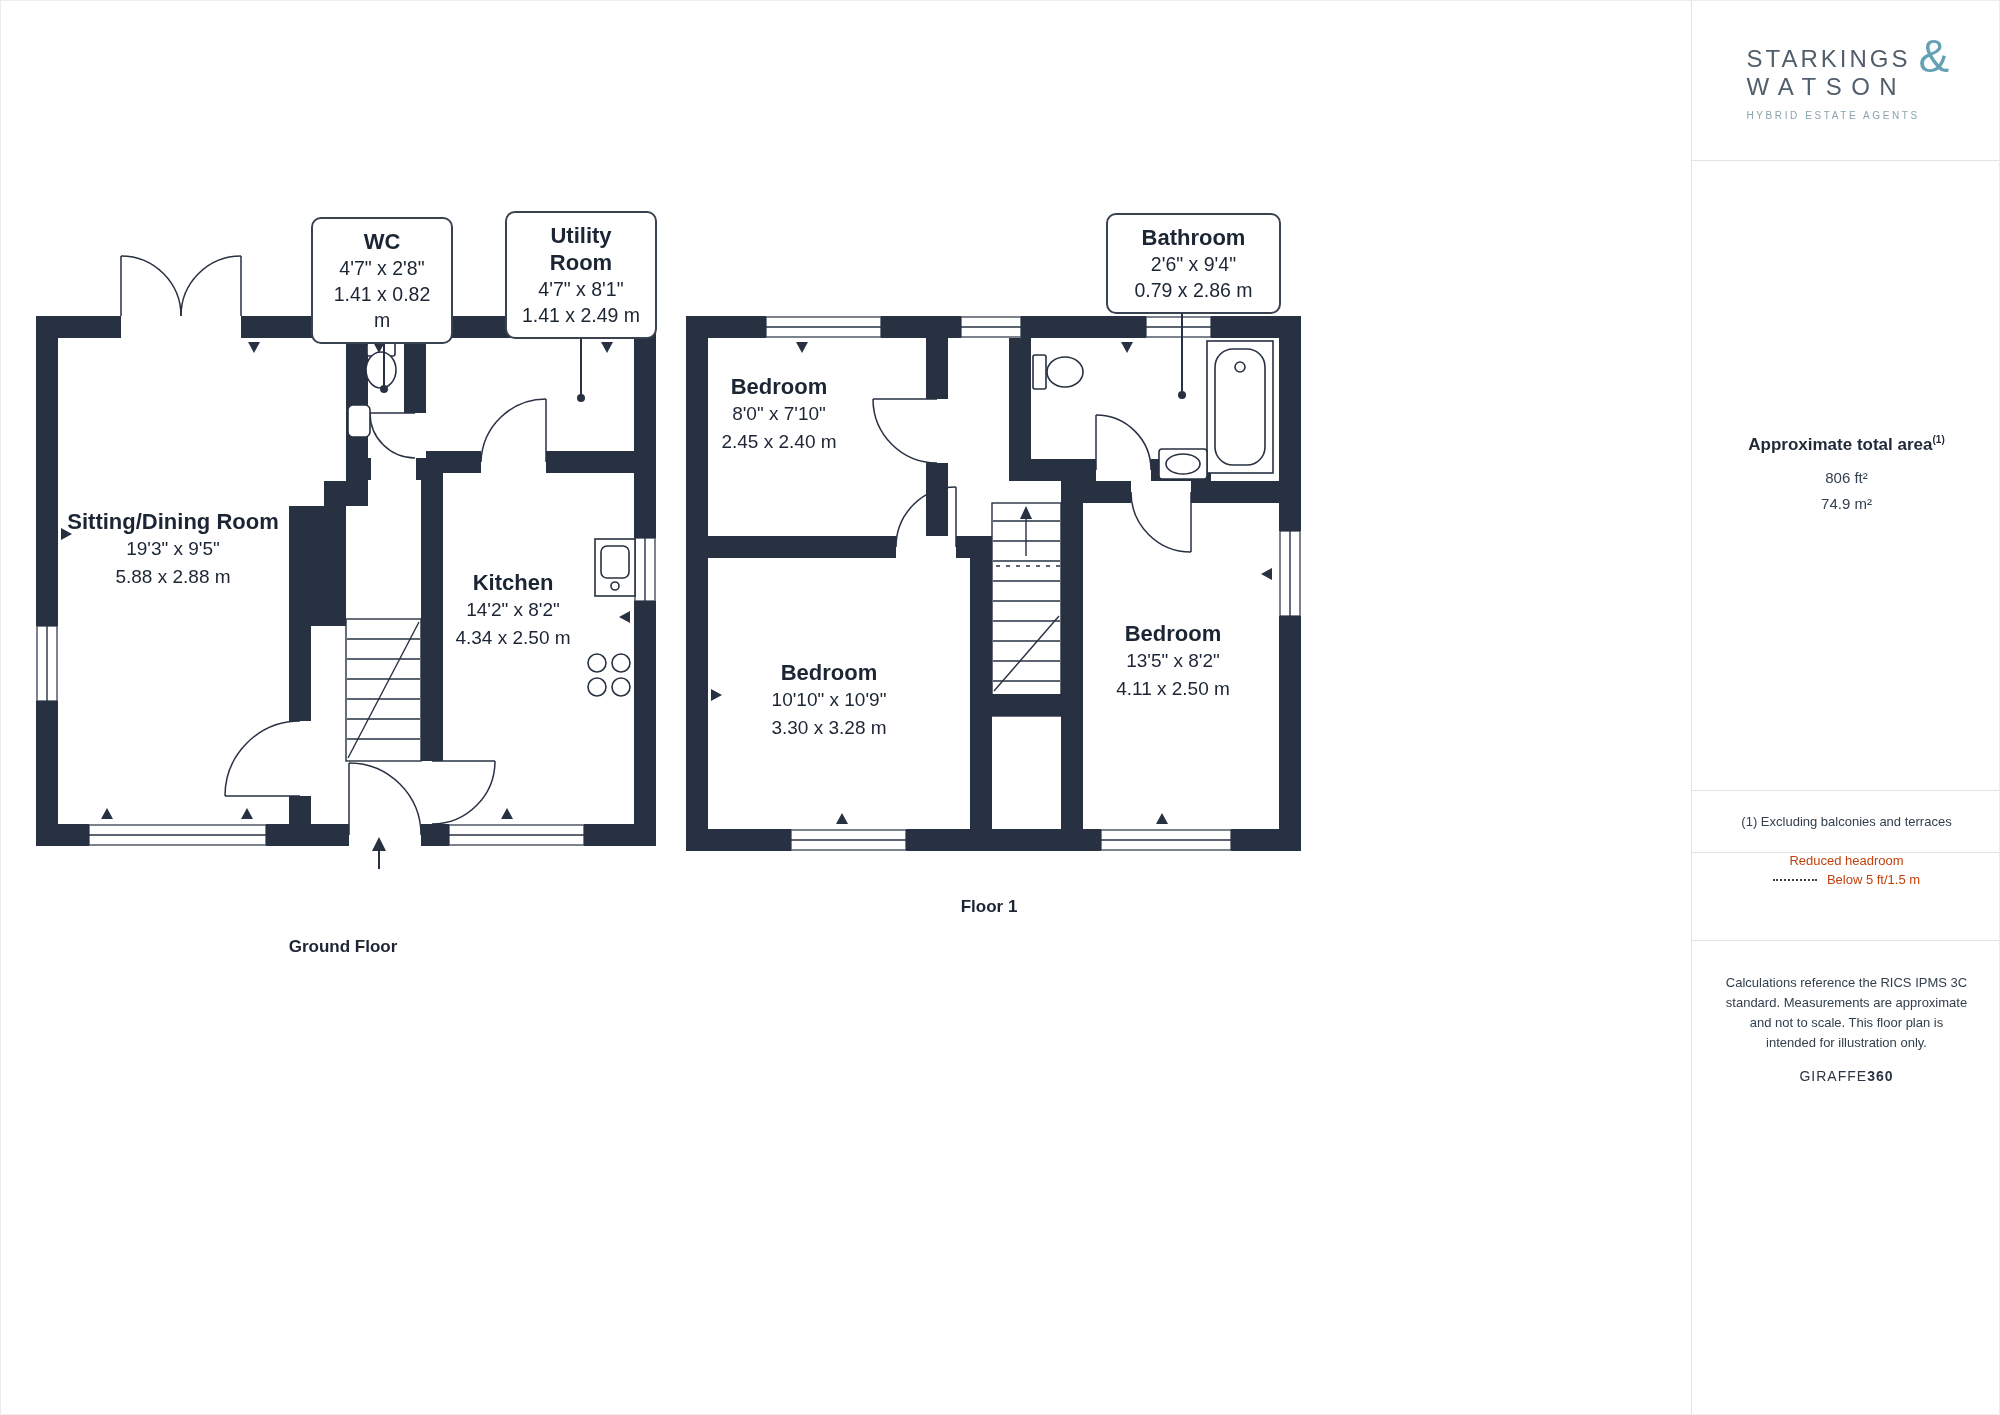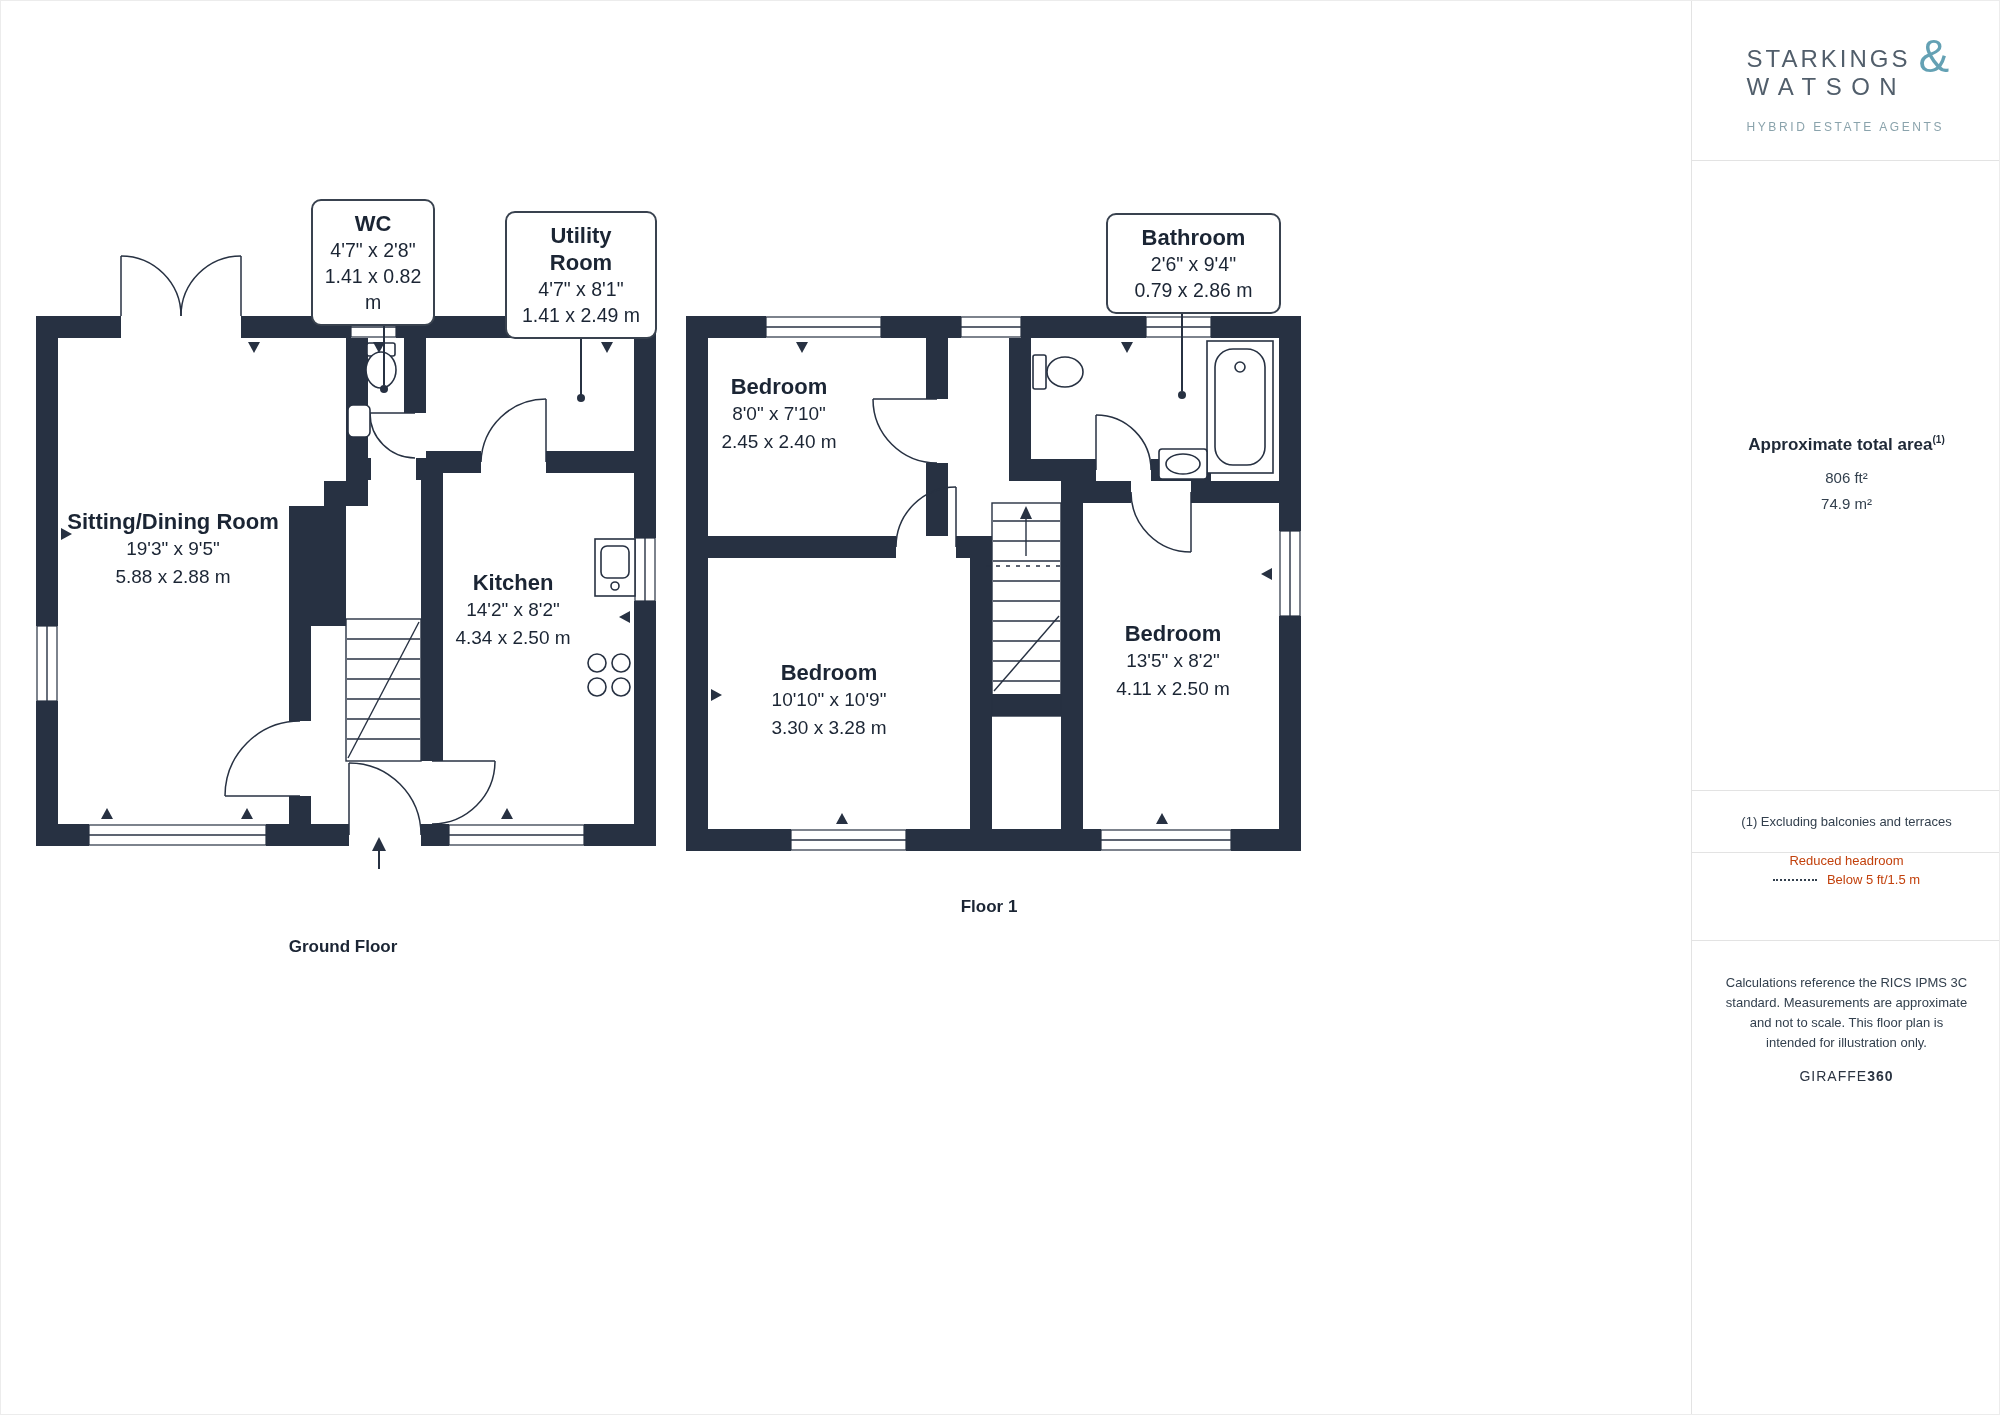--- a/index.html
+++ b/index.html
@@ -38,21 +38,21 @@
   .callout-line{position:absolute;width:1.5px;background:var(--wall,#273142);z-index:2}
   .callout-dot{position:absolute;width:8px;height:8px;border-radius:50%;background:var(--wall,#273142);z-index:2}
 
   
   .sidebar{position:absolute;left:1690px;top:0;width:310px;height:1415px;border-left:1px solid var(--line-gray,#e3e3e3);background:#fff}
   .sb-logo{height:160px;border-bottom:1px solid var(--line-gray,#e3e3e3);position:relative}
   .logo{position:relative;width:200px;margin:0 auto;padding-top:44px;text-align:left}
   .logo-line1{font-size:24px;letter-spacing:3px;color:#515e6b;line-height:28px}
   .logo-line2{font-size:24px;letter-spacing:9.5px;color:#515e6b;line-height:28px}
   .logo-amp{position:absolute;top:32px;left:172px;font-size:46px;color:var(--accent-teal,#64a1b4);line-height:46px}
-  .logo-tagline{margin-top:19px;font-size:12px;letter-spacing:2.6px;color:#8aa3ac;white-space:nowrap}
+  .logo-tagline{margin-top:9px;font-size:10px;letter-spacing:2.6px;color:#8aa3ac;white-space:nowrap}
 
   .sb-area{height:630px;border-bottom:1px solid var(--line-gray,#e3e3e3);display:flex;flex-direction:column;justify-content:center;align-items:center;text-align:center}
   .area-title{font-size:17px;font-weight:700;color:#1f2937;margin-bottom:10px}
   .area-title sup{font-size:10px}
   .area-val{font-size:15px;line-height:26px;color:#33404e}
 
   .sb-footnote{height:62px;border-bottom:1px solid var(--line-gray,#e3e3e3);display:flex;align-items:center;justify-content:center;font-size:13px;color:#33404e}
   .sb-legend{height:88px;border-bottom:1px solid var(--line-gray,#e3e3e3);display:flex;flex-direction:column;align-items:center;font-size:13px;color:#c2410c}
   .legend-row{display:flex;align-items:center;margin-top:4px}
   .legend-dash{display:inline-block;width:44px;border-top:2px dotted #33404e;margin-right:10px}
@@ -325,21 +325,21 @@
       <div class="room-dims">10'10" x 10'9"</div>
       <div class="room-dims">3.30 x 3.28 m</div>
     </div>
     <div class="room-label" style="left:1172px;top:619px">
       <div class="room-name">Bedroom</div>
       <div class="room-dims">13'5" x 8'2"</div>
       <div class="room-dims">4.11 x 2.50 m</div>
     </div>
     <div class="floor-label" style="left:988px;top:896px">Floor 1</div>
 
-    <div class="callout" style="left:310px;top:198px;width:124px">
+    <div class="callout" style="left:310px;top:216px;width:142px">
       <div class="callout-name">WC</div>
       <div class="callout-dims">4'7" x 2'8"</div>
       <div class="callout-dims">1.41 x 0.82 m</div>
     </div>
     <div class="callout-line" style="left:382px;top:300px;height:84px"></div>
     <div class="callout-dot" style="left:379px;top:384px"></div>
 
     <div class="callout" style="left:504px;top:210px;width:152px">
       <div class="callout-name">Utility Room</div>
       <div class="callout-dims">4'7" x 8'1"</div>

